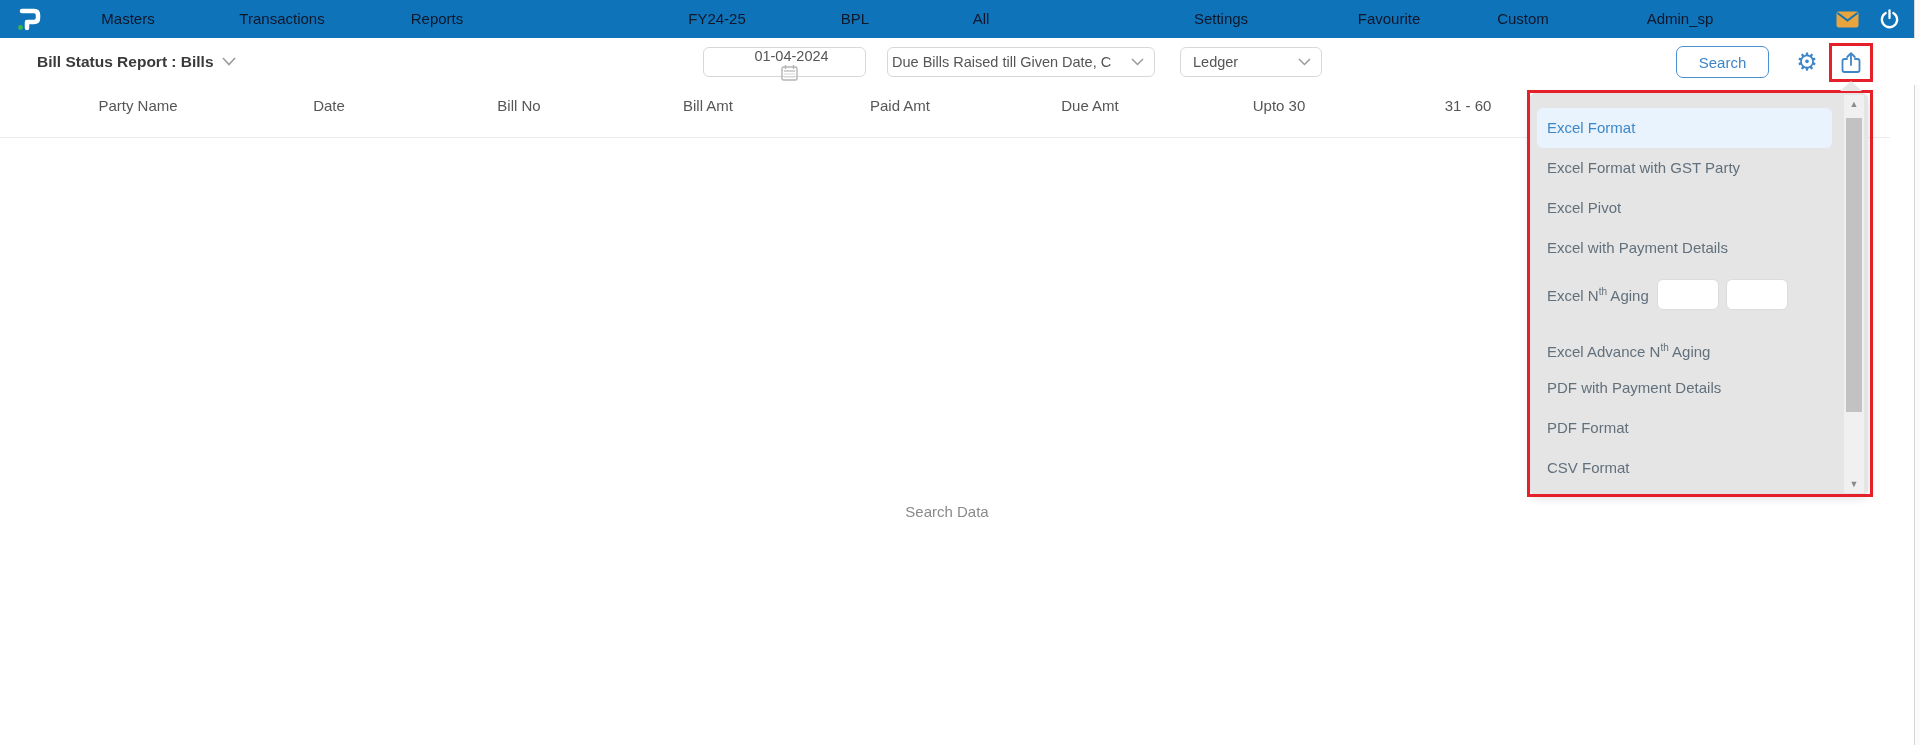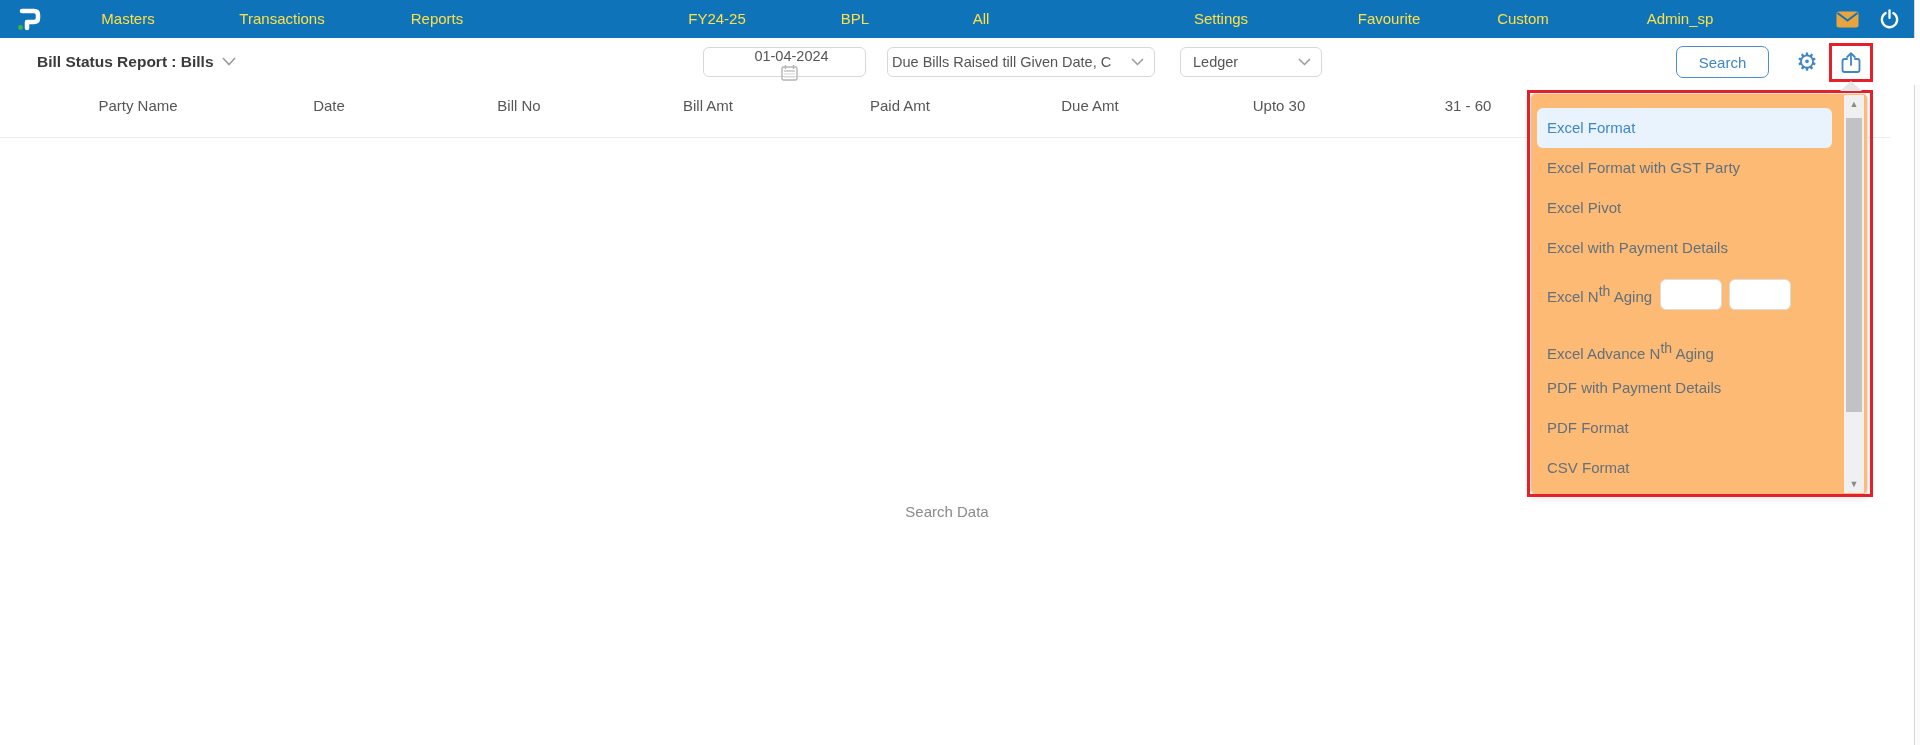--- a/index.html
+++ b/index.html
@@ -1,21 +1,21 @@
 <!DOCTYPE html>
 <html><head>
 <meta charset="utf-8">
 <style>
   html,body{margin:0;padding:0;background:#fff;}
   .app{position:relative;width:1920px;height:745px;background:#ffffff;overflow:hidden;
        font-family:"Liberation Sans","DejaVu Sans",sans-serif;color:#3c3c3c;}
 
   
   .nav{position:absolute;left:0;top:0;width:1914px;height:38px;background:#0f73b9;}
-  .nav-item{position:absolute;top:0;height:38px;line-height:38px;color:#fde047;
+  .nav-item{position:absolute;top:0;height:38px;line-height:38px;color:#0f172a;
             font-size:15px;transform:translateX(-50%);white-space:nowrap;cursor:pointer;}
   .logo{position:absolute;left:14px;top:4px;width:30px;height:30px;}
   .nav-icon{position:absolute;top:0;height:38px;display:flex;align-items:center;justify-content:center;}
   .edge-gutter{position:absolute;left:1914px;top:0;width:6px;height:745px;background:#fbfbfb;border-left:1px solid #d7d7d7;}
 
   
   .toolbar{position:absolute;left:0;top:38px;width:1920px;height:47px;background:#fff;}
   .report-title{position:absolute;left:37px;top:0;height:47px;display:flex;align-items:center;gap:8px;
                 font-size:15.5px;font-weight:bold;color:#3a3a3a;cursor:pointer;}
   .ctrl{position:absolute;top:47px;height:30px;border:1px solid #d8d8d8;border-radius:6px;background:#fff;
@@ -39,28 +39,28 @@
 
   
   .thead-cell{position:absolute;top:95px;height:22px;line-height:22px;font-size:15px;color:#565656;
               transform:translateX(-50%);white-space:nowrap;margin-left:36px;}
   .thead-border{position:absolute;left:0;top:137px;width:1890px;height:1px;background:#ececec;}
   .empty-msg{position:absolute;left:947px;top:503px;transform:translateX(-50%);font-size:15px;color:#8a8a8a;}
 
   
   .caret{position:absolute;left:1840px;top:81px;width:0;height:0;z-index:12;
          border-left:11px solid transparent;border-right:11px solid transparent;border-bottom:10px solid #e6e6e6;}
-  .menu{position:absolute;left:1530px;top:93px;width:338px;height:402px;background:#fdba74;
+  .menu{position:absolute;left:1530px;top:93px;width:338px;height:402px;background:#e5e5e5;
         border:1px solid #e4e4e4;border-radius:6px;box-shadow:0 3px 10px rgba(0,0,0,.12);
         box-sizing:border-box;padding:14px 40px 0 0;z-index:5;}
   .menu-item{height:40px;line-height:40px;font-size:15px;color:#62707c;padding-left:16px;
              white-space:nowrap;cursor:pointer;}
   .menu-item.selected{height:40px;margin-left:6px;width:295px;box-sizing:border-box;padding-left:10px;
                       background:#e9f3fd;border-radius:6px;color:#3e87c8;}
-  .menu-item sup{font-size:14px;text-align:center;}
+  .menu-item sup{font-size:10px;text-align:center;}
   .menu-item.aging{height:52px;display:flex;align-items:center;}
   .menu-item.advance{margin-top:8px;}
   .aging-box{width:62px;height:31px;border:1px solid #dcdcdc;border-radius:6px;margin-left:8px;
              outline:none;box-sizing:border-box;font-family:"Liberation Sans",sans-serif;}
   .aging-box + .aging-box{margin-left:7px;}
 
   
   .sb-track{position:absolute;left:1844px;top:95px;width:20px;height:398px;background:#f0f0f0;z-index:6;}
   .sb-arrow{position:absolute;left:0;width:20px;height:14px;text-align:center;font-size:9px;color:#8a8a8a;
             line-height:14px;cursor:pointer;}

